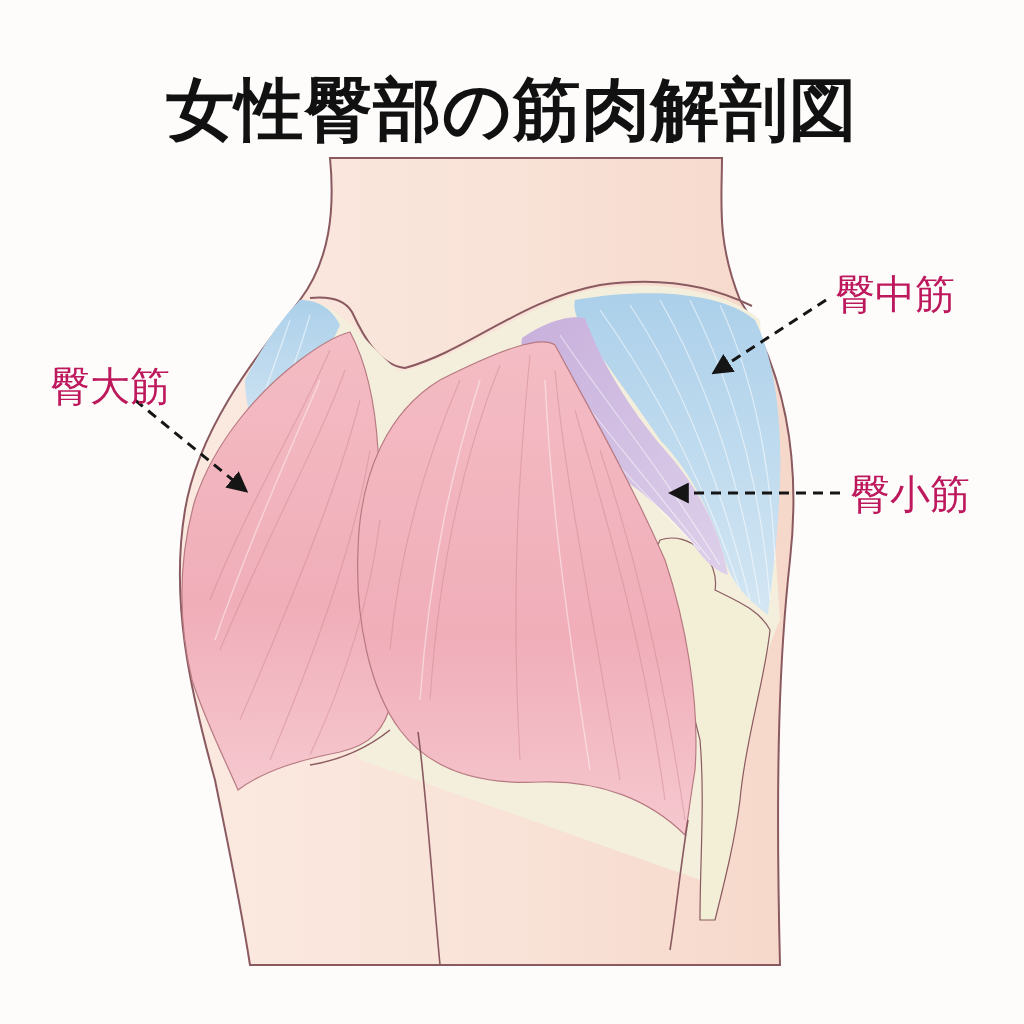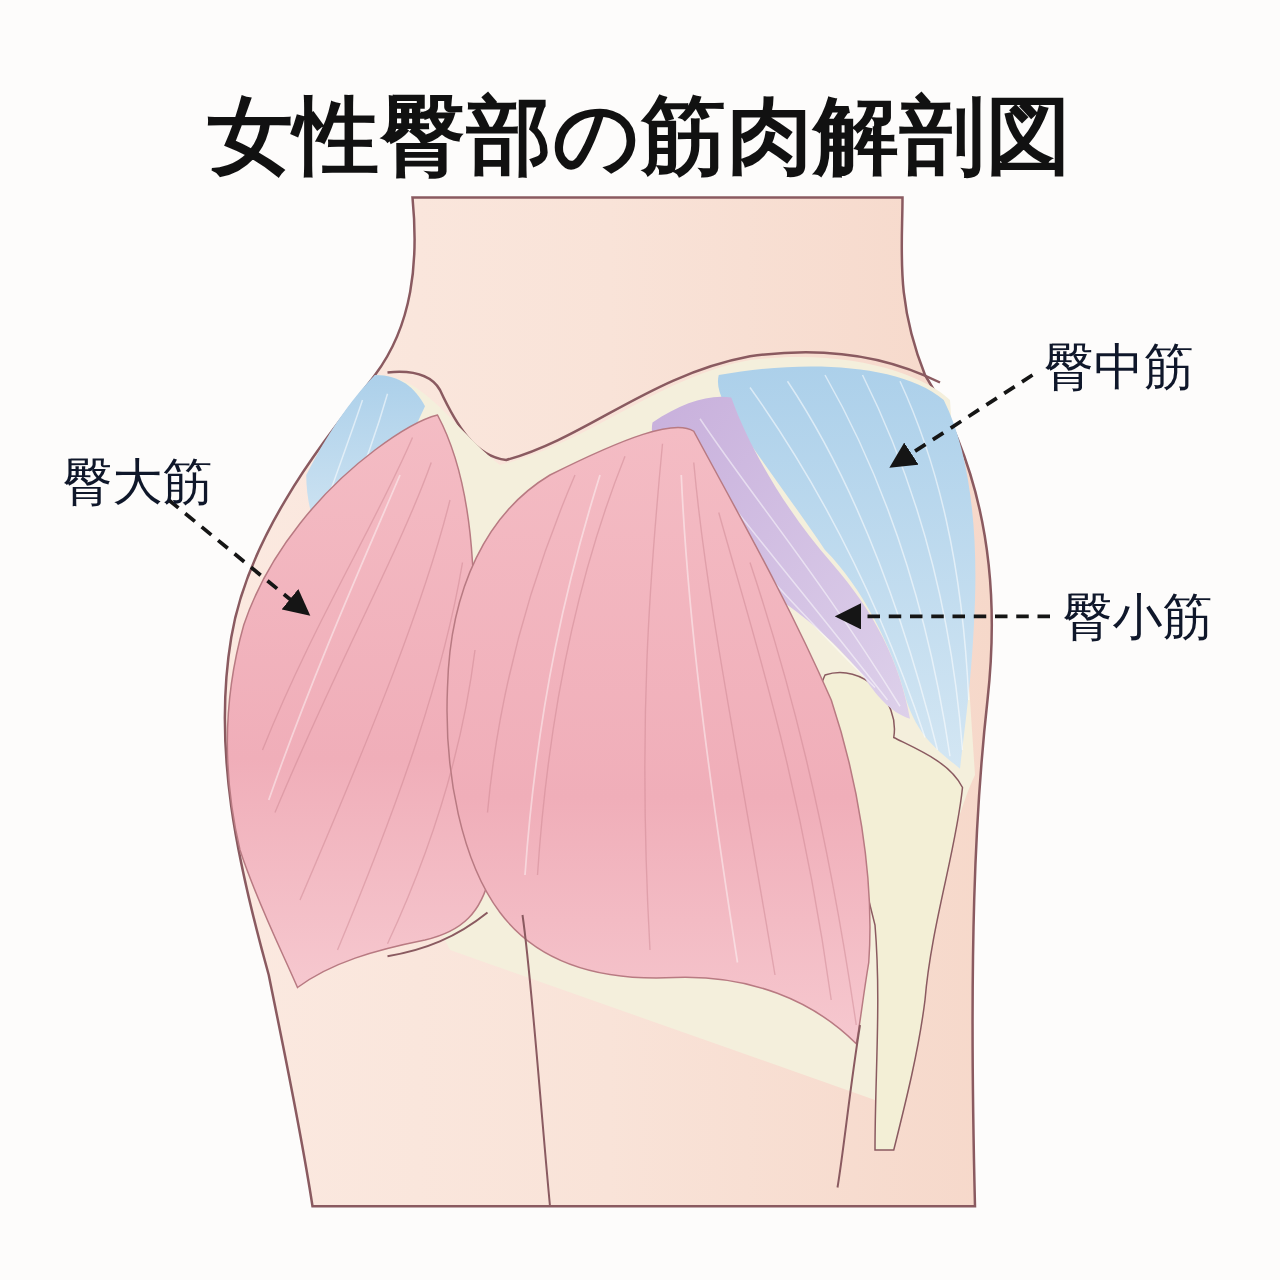--- a/index.html
+++ b/index.html
@@ -10,21 +10,21 @@
     position: relative;
   }
   .title {
     position: absolute; left: 0; top: 70px; width: 1024px;
     text-align: center;
     font-size: 68px; font-weight: bold; color: #111111;
     letter-spacing: 1px; line-height: 80px;
   }
   .figure { position: absolute; left: 0; top: 0; width: 1024px; height: 1024px; }
   .label {
-    position: absolute; font-size: 40px; color: #0f172a; line-height: 44px;
+    position: absolute; font-size: 40px; color: #be185d; line-height: 44px;
     white-space: nowrap;
   }
   #lbl-max { left: 50px; top: 364px; }
   #lbl-med { left: 835px; top: 272px; }
   #lbl-min { left: 850px; top: 472px; text-align: center; }
 </style>
 </head>
 <body>
 
 <div class="title">女性臀部の筋肉解剖図</div>

